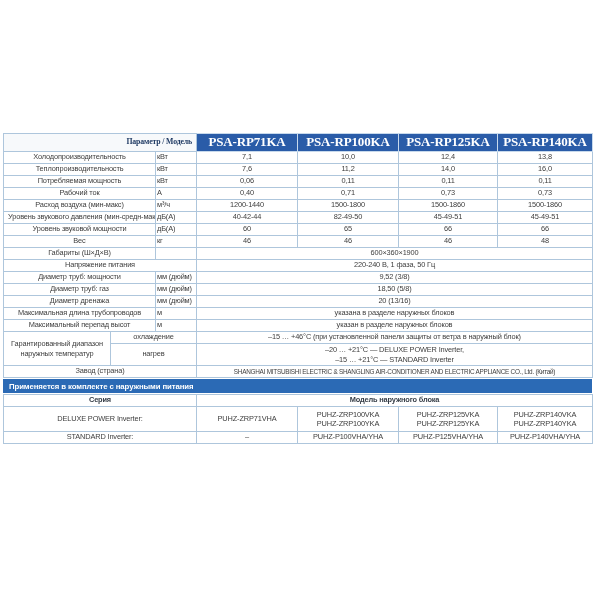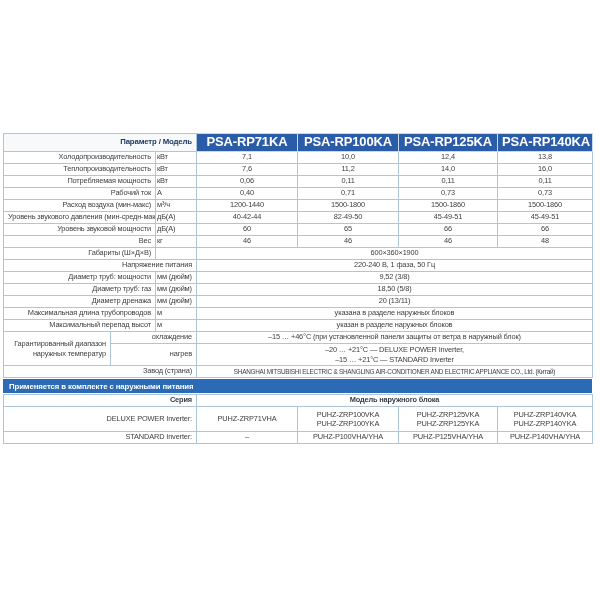--- a/index.html
+++ b/index.html
@@ -30,21 +30,21 @@
   }
   td {
     border: 1px solid var(--border_blue);
     height: 12px;
     padding: 1px 4px;
     vertical-align: middle;
     white-space: nowrap;
     overflow: hidden;
     line-height: 1.15;
   }
-  td.p { text-align: right; }
+  td.p { text-align: center; }
   td.u { padding: 1px 1px; }
   td.v { text-align: center; }
   td.wrap { white-space: normal; line-height: 1.25; }
   td.small { font-size: 6.4px; letter-spacing: -0.25px; }
 
   
   td.hp {
     background: #f7f9fb;
     text-align: right;
     font-weight: bold;
@@ -52,21 +52,21 @@
     font-size: 7.8px;
   }
   td.hm {
     background: var(--header_blue);
     color: #ffffff;
     font-weight: bold;
     text-align: center;
     font-size: 13px;
     border-color: #c7d9ec;
   }
-  tr.hdr { height: 15px; }
+  tr.hdr { height: 15px; font-family: Liberation Serif, serif; }
   tr.tall2 td { height: 22px; }
   tr.tall3 td { height: 25px; }
 
   .section-bar {
     margin: 1px 0;
     height: 14px;
     background: var(--bar_blue);
     color: #fff;
     font-weight: bold;
     font-size: 7.8px;
@@ -183,21 +183,21 @@
           <td class="v" colspan="4">9,52 (3/8)</td>
         </tr>
         <tr>
           <td class="p" colspan="2">Диаметр труб: газ</td>
           <td class="u">мм (дюйм)</td>
           <td class="v" colspan="4">18,50 (5/8)</td>
         </tr>
         <tr>
           <td class="p" colspan="2">Диаметр дренажа</td>
           <td class="u">мм (дюйм)</td>
-          <td class="v" colspan="4">20 (13/11)</td>
+          <td class="v" colspan="4">20 (13/16)</td>
         </tr>
         <tr>
           <td class="p" colspan="2">Максимальная длина трубопроводов</td>
           <td class="u">м</td>
           <td class="v" colspan="4">указана в разделе наружных блоков</td>
         </tr>
         <tr>
           <td class="p" colspan="2">Максимальный перепад высот</td>
           <td class="u">м</td>
           <td class="v" colspan="4">указан в разделе наружных блоков</td>

